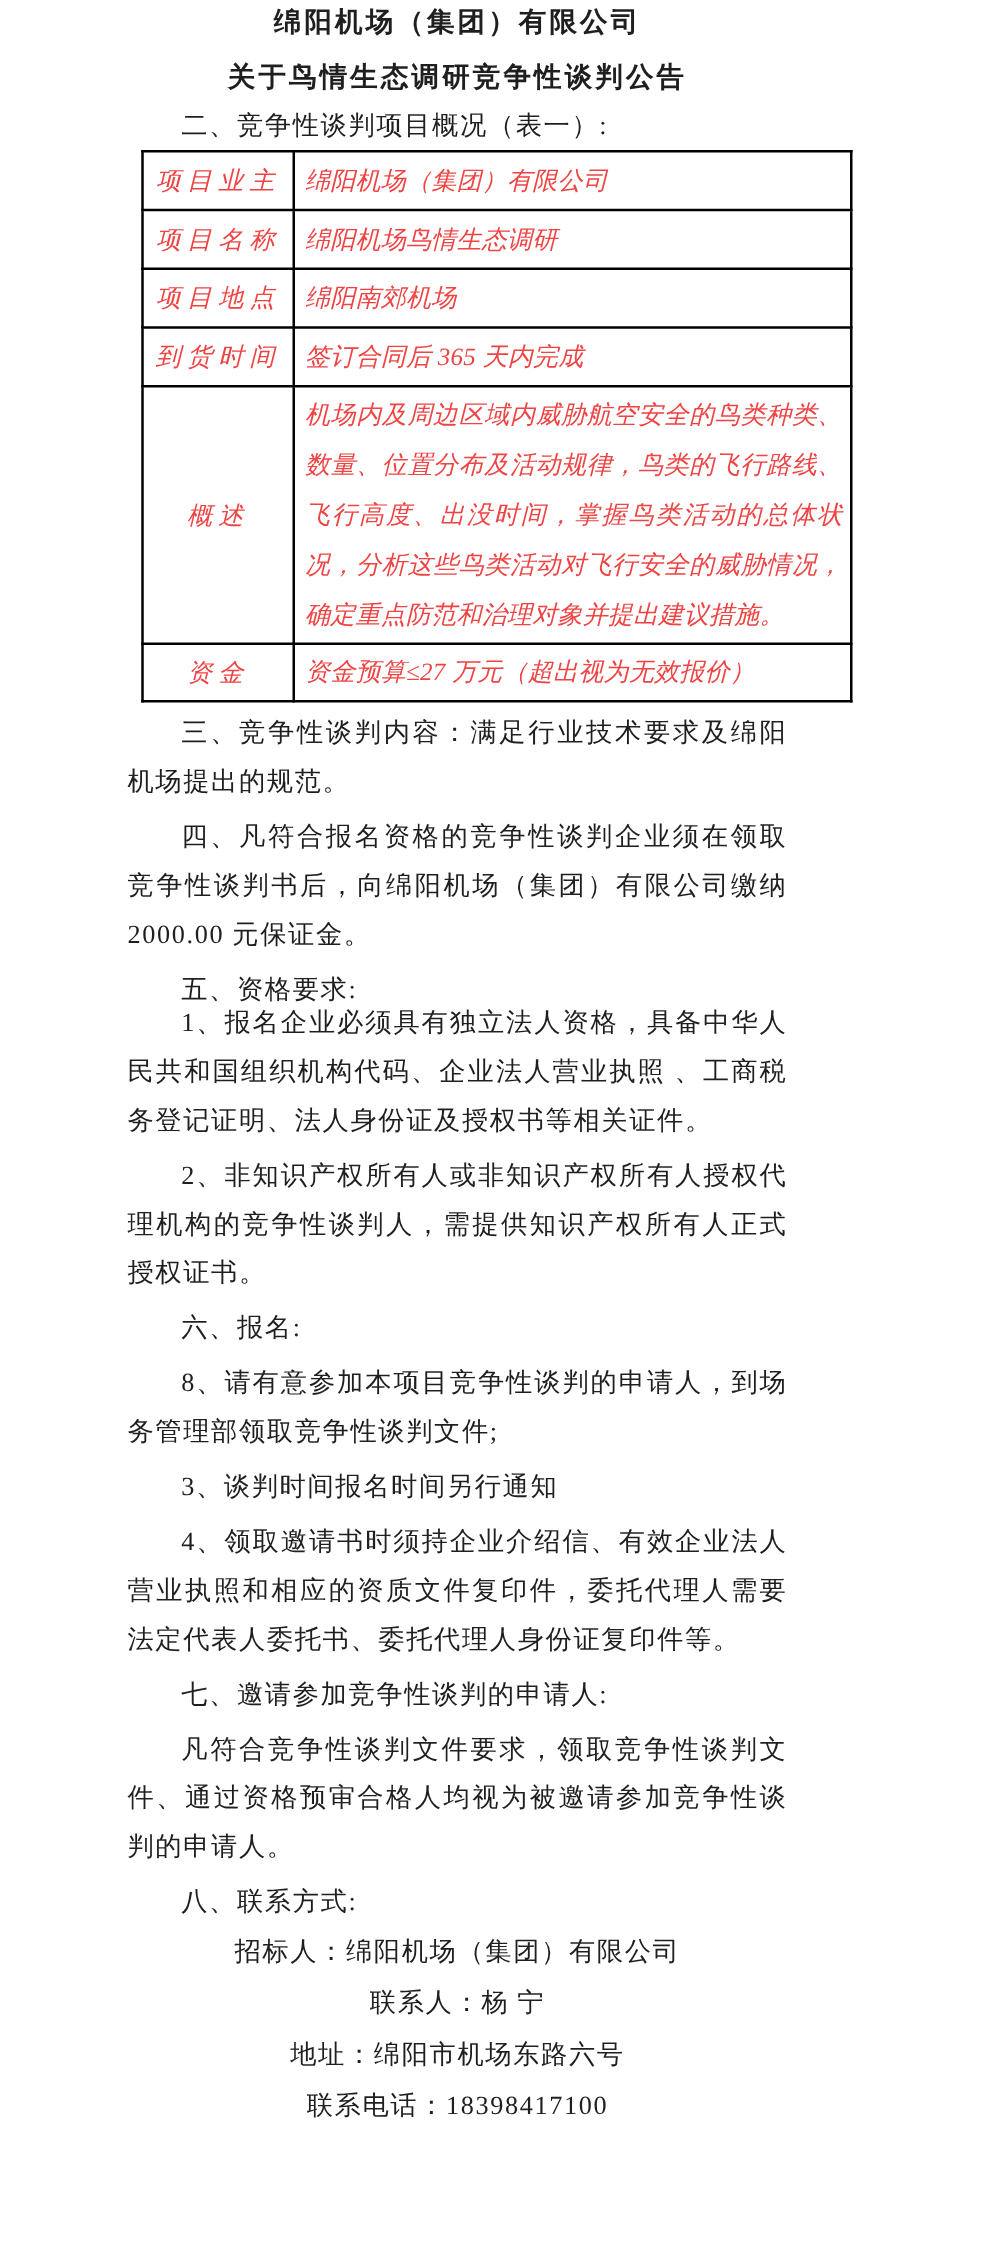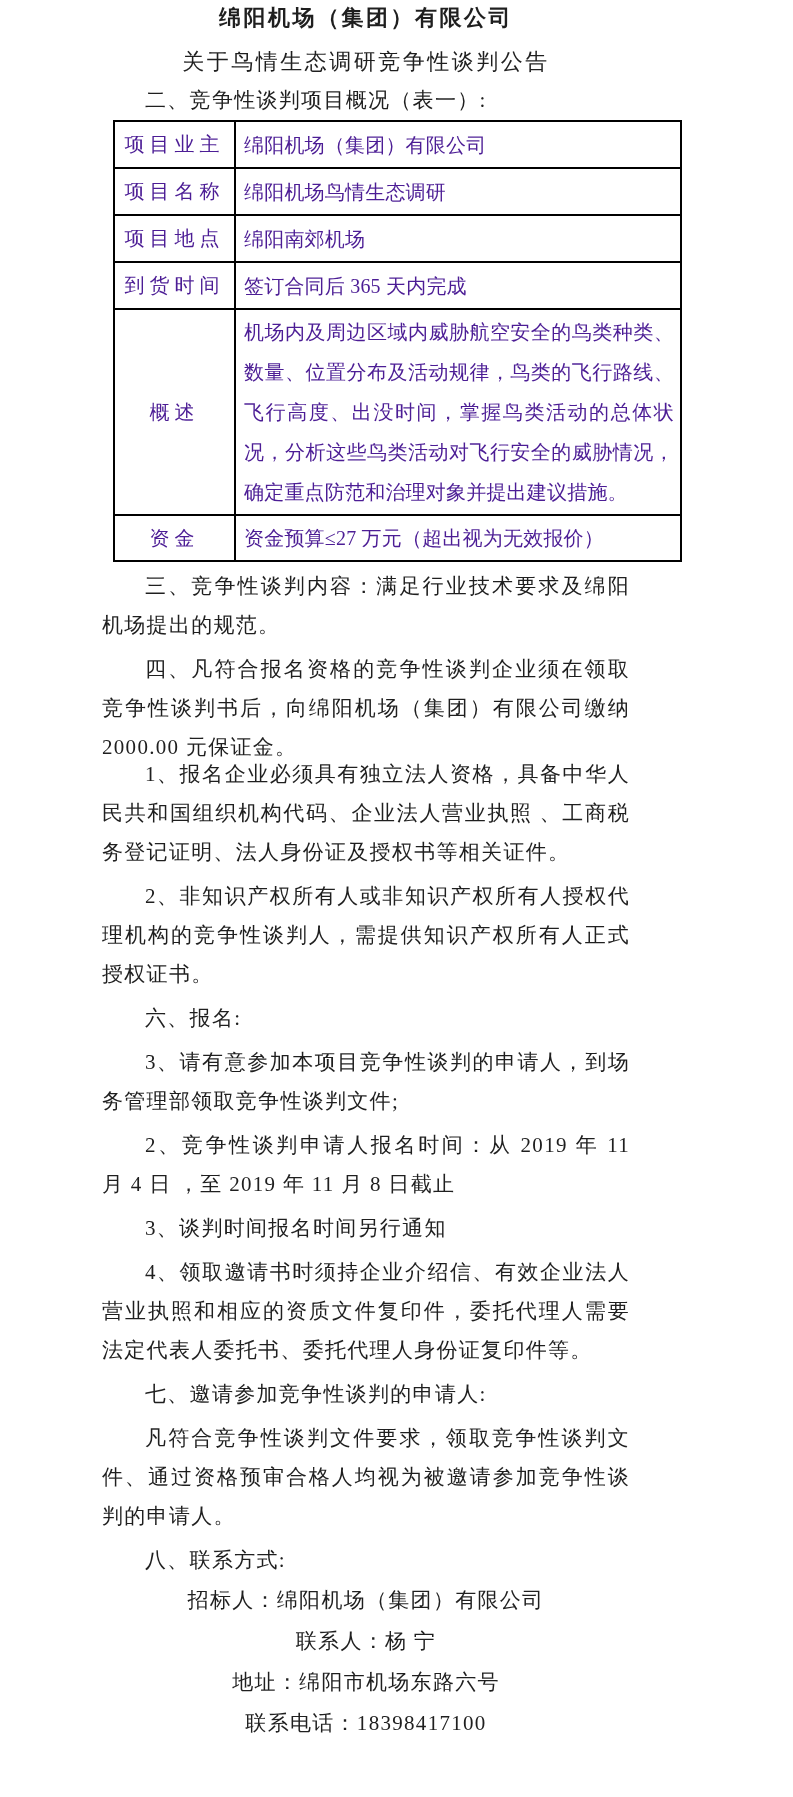--- a/index.html
+++ b/index.html
@@ -18,21 +18,21 @@
     margin: 0;
     font-size: 22px;
     font-weight: bold;
     text-align: center;
     letter-spacing: 2.5px;
     line-height: 28px;
   }
   .subtitle {
     margin: 16px 0 0 0;
     font-size: 22px;
-    font-weight: normal;
+    font-weight: bold;
     text-align: center;
     letter-spacing: 2.5px;
     line-height: 28px;
   }
   .p {
     margin: 5px 0 0 0;
     font-size: 21px;
     line-height: 39px;
     letter-spacing: 1.3px;
     text-align: justify;
@@ -44,22 +44,23 @@
   .contact { margin: 0; line-height: 41px; text-align: center; }
   table.info {
     border-collapse: collapse;
     table-layout: fixed;
     width: 569px;
     margin: 0 0 0 11px;
   }
   table.info td {
     border: 2px solid #000000;
     font-size: 20px;
-    color: #4c1d95;
+    color: #ef4444;
     vertical-align: middle;
+    font-style: italic;
   }
   td.cell-label {
     width: 117px;
     text-align: center;
     letter-spacing: 5px;
   }
   td.cell-value {
     padding: 0 6px 0 8px;
     letter-spacing: 0.2px;
     line-height: 40px;
@@ -104,26 +105,26 @@
       <tr class="row-fund">
         <td class="cell-label">资金</td>
         <td class="cell-value">资金预算≤27 万元（超出视为无效报价）</td>
       </tr>
     </tbody>
   </table>
 
   <p class="p">三、竞争性谈判内容：满足行业技术要求及绵阳机场提出的规范。</p>
   <p class="p">四、凡符合报名资格的竞争性谈判企业须在领取竞争性谈判书后，向绵阳机场（集团）有限公司缴纳 2000.00 元保证金。</p>
 
+  <p class="p">五、资格要求:</p>
   <p class="p tight-follow">1、报名企业必须具有独立法人资格，具备中华人民共和国组织机构代码、企业法人营业执照 、工商税务登记证明、法人身份证及授权书等相关证件。</p>
   <p class="p">2、非知识产权所有人或非知识产权所有人授权代理机构的竞争性谈判人，需提供知识产权所有人正式授权证书。</p>
 
   <p class="p">六、报名:</p>
-  <p class="p">3、请有意参加本项目竞争性谈判的申请人，到场务管理部领取竞争性谈判文件;</p>
-  <p class="p">2、竞争性谈判申请人报名时间：从 2019 年 11 月  4 日 ，至 2019 年  11  月    8 日截止</p>
+  <p class="p">8、请有意参加本项目竞争性谈判的申请人，到场务管理部领取竞争性谈判文件;</p>
   <p class="p">3、谈判时间报名时间另行通知</p>
   <p class="p">4、领取邀请书时须持企业介绍信、有效企业法人营业执照和相应的资质文件复印件，委托代理人需要法定代表人委托书、委托代理人身份证复印件等。</p>
 
   <p class="p">七、邀请参加竞争性谈判的申请人:</p>
   <p class="p">凡符合竞争性谈判文件要求，领取竞争性谈判文件、通过资格预审合格人均视为被邀请参加竞争性谈判的申请人。</p>
 
   <p class="p">八、联系方式:</p>
   <p class="p no-indent contact">招标人：绵阳机场（集团）有限公司</p>
   <p class="p no-indent contact">联系人：杨 宁</p>
   <p class="p no-indent contact">地址：绵阳市机场东路六号</p>

